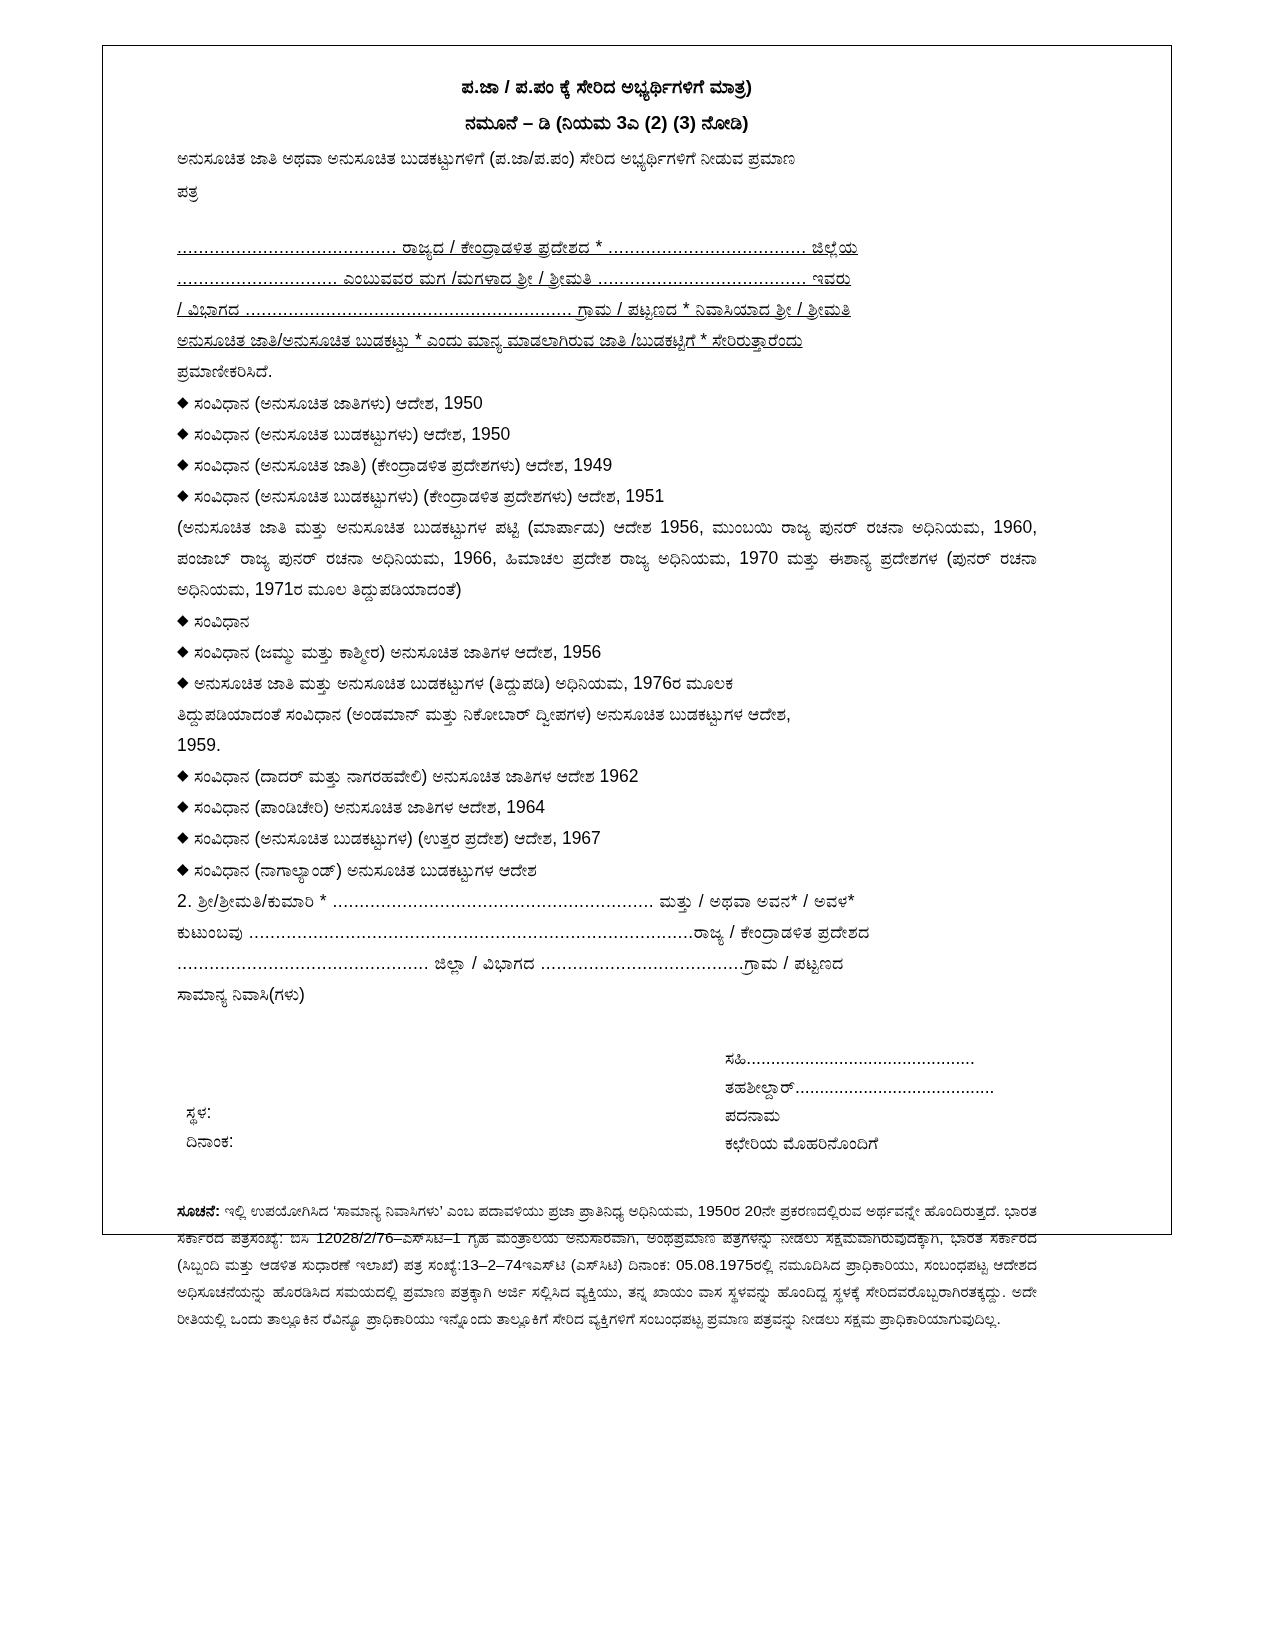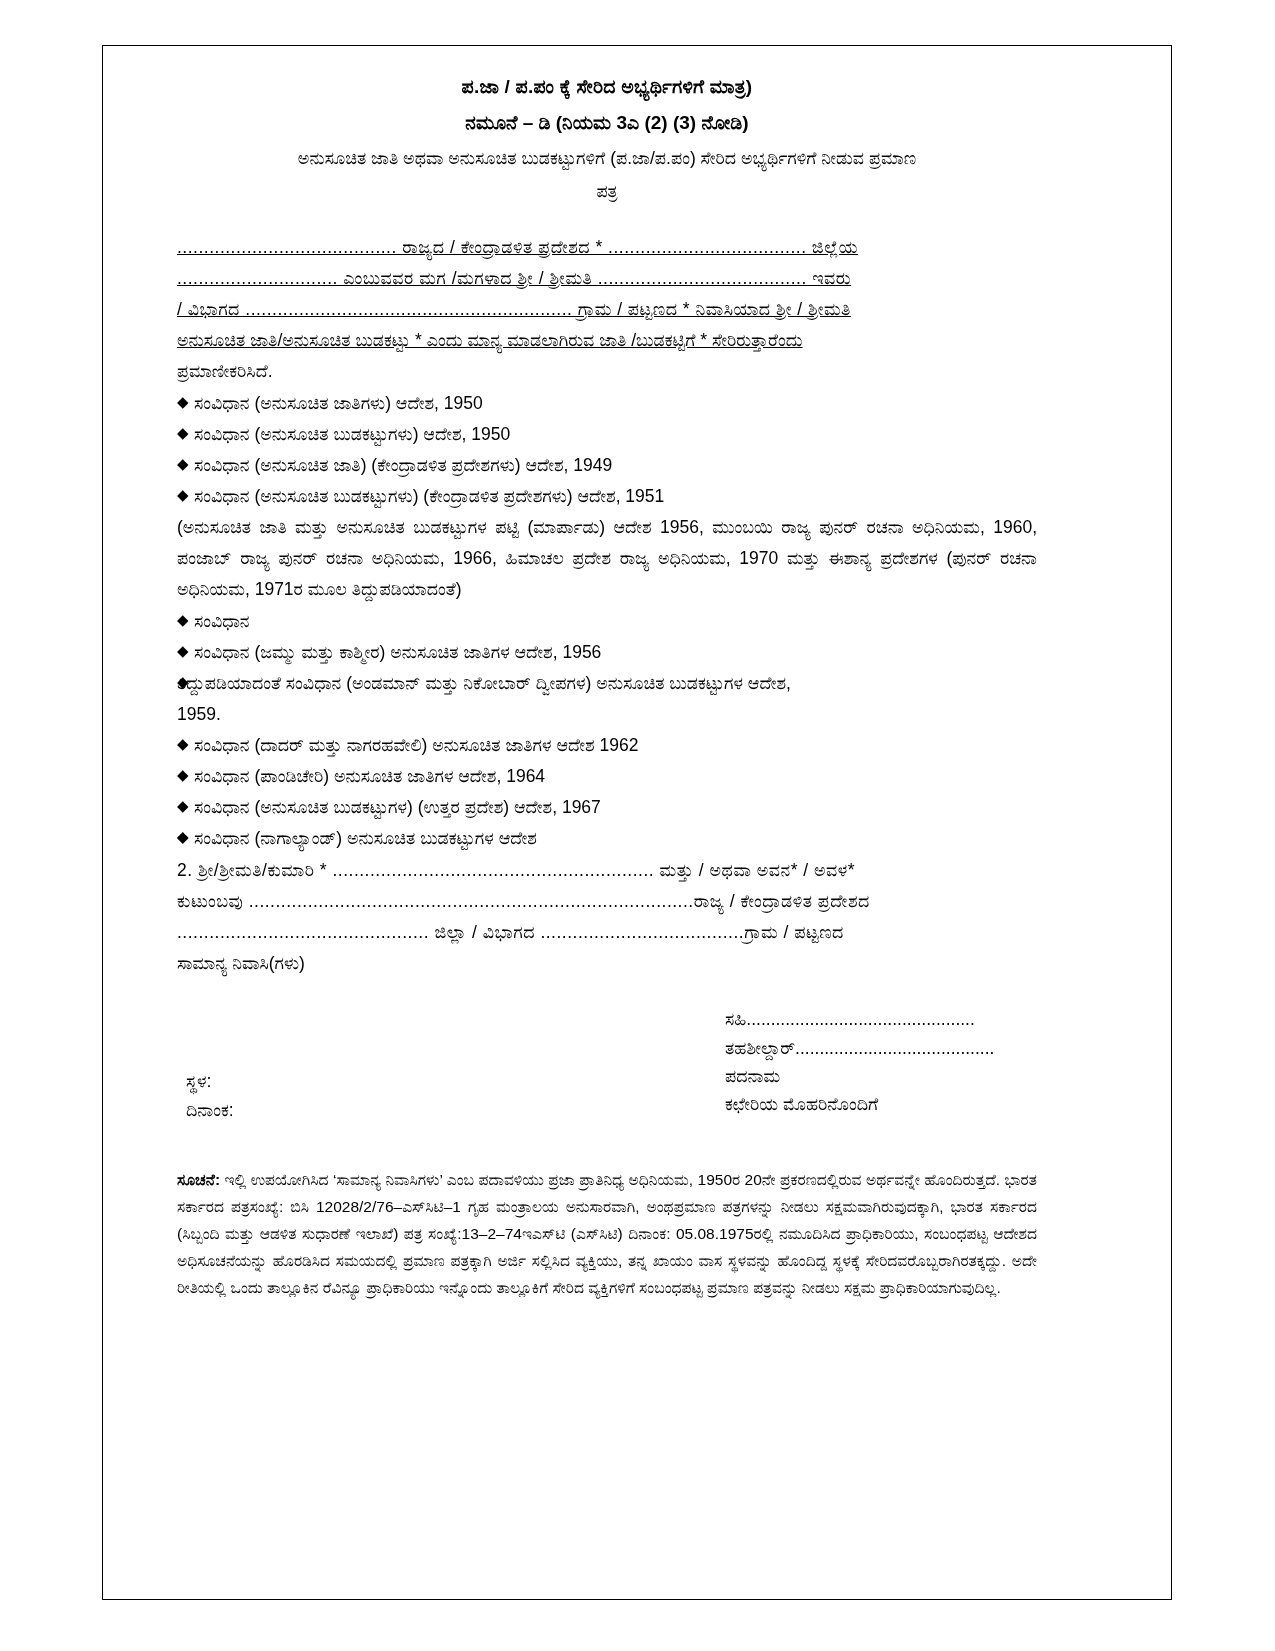--- a/index.html
+++ b/index.html
@@ -14,21 +14,21 @@
     font-family: "Liberation Serif", "DejaVu Serif", serif;
     color: #000000;
     overflow: hidden;
   }
 
   .page-sheet {
     position: absolute;
     left: 102px;
     top: 45px;
     width: 1070px;
-    height: 1555px;
+    height: 1190px;
     border: 1.6px solid #000000;
     box-sizing: border-box;
     background: #ffffff;
   }
 
   .page-inner {
     position: absolute;
     left: 74px;
     top: 26px;
     width: 860px;
@@ -48,21 +48,20 @@
     letter-spacing: 0.2px;
   }
   .hdr-line-2 {
     text-align: center;
     font-weight: bold;
     font-size: 19px;
     line-height: 1.62;
     margin-top: 5px;
   }
   .hdr-sub {
-    text-align: center;
     font-size: 17.5px;
     line-height: 1.58;
     margin-top: 6px;
   }
 
   
   .body-block {
     margin-top: 26px;
   }
   .para-just {
@@ -122,21 +121,21 @@
 
   
   .sig-wrap {
     margin-top: 26px;
     position: relative;
     min-height: 132px;
   }
   .sig-right {
     position: absolute;
     left: 548px;
-    top: 0;
+    top: 8px;
     font-size: 17.5px;
     line-height: 1.62;
     white-space: nowrap;
   }
   .sig-left {
     position: absolute;
     left: 9px;
     top: 62px;
     font-size: 17.5px;
     line-height: 1.62;
@@ -207,20 +206,21 @@
       <li class="bullet-item kn">
         <span class="dia">◆</span>
         <span>ಸಂವಿಧಾನ</span>
       </li>
       <li class="bullet-item kn">
         <span class="dia">◆</span>
         <span>ಸಂವಿಧಾನ (ಜಮ್ಮು ಮತ್ತು ಕಾಶ್ಮೀರ) ಅನುಸೂಚಿತ ಜಾತಿಗಳ ಆದೇಶ, 1956</span>
       </li>
       <li class="bullet-item kn">
         <span class="dia">◆</span>
+        <span>ಅನುಸೂಚಿತ ಜಾತಿ ಮತ್ತು ಅನುಸೂಚಿತ ಬುಡಕಟ್ಟುಗಳ (ತಿದ್ದುಪಡಿ) ಅಧಿನಿಯಮ, 1976ರ ಮೂಲಕ</span>
       </li>
     </ul>
 
     <div class="para-plain kn">ತಿದ್ದುಪಡಿಯಾದಂತೆ ಸಂವಿಧಾನ (ಅಂಡಮಾನ್ ಮತ್ತು ನಿಕೋಬಾರ್ ದ್ವೀಪಗಳ) ಅನುಸೂಚಿತ ಬುಡಕಟ್ಟುಗಳ ಆದೇಶ,</div>
     <div class="para-plain kn">1959.</div>
 
     <ul class="bullet-list">
       <li class="bullet-item kn">
         <span class="dia">◆</span>
         <span>ಸಂವಿಧಾನ (ದಾದರ್ ಮತ್ತು ನಾಗರಹವೇಲಿ) ಅನುಸೂಚಿತ ಜಾತಿಗಳ ಆದೇಶ 1962</span>

